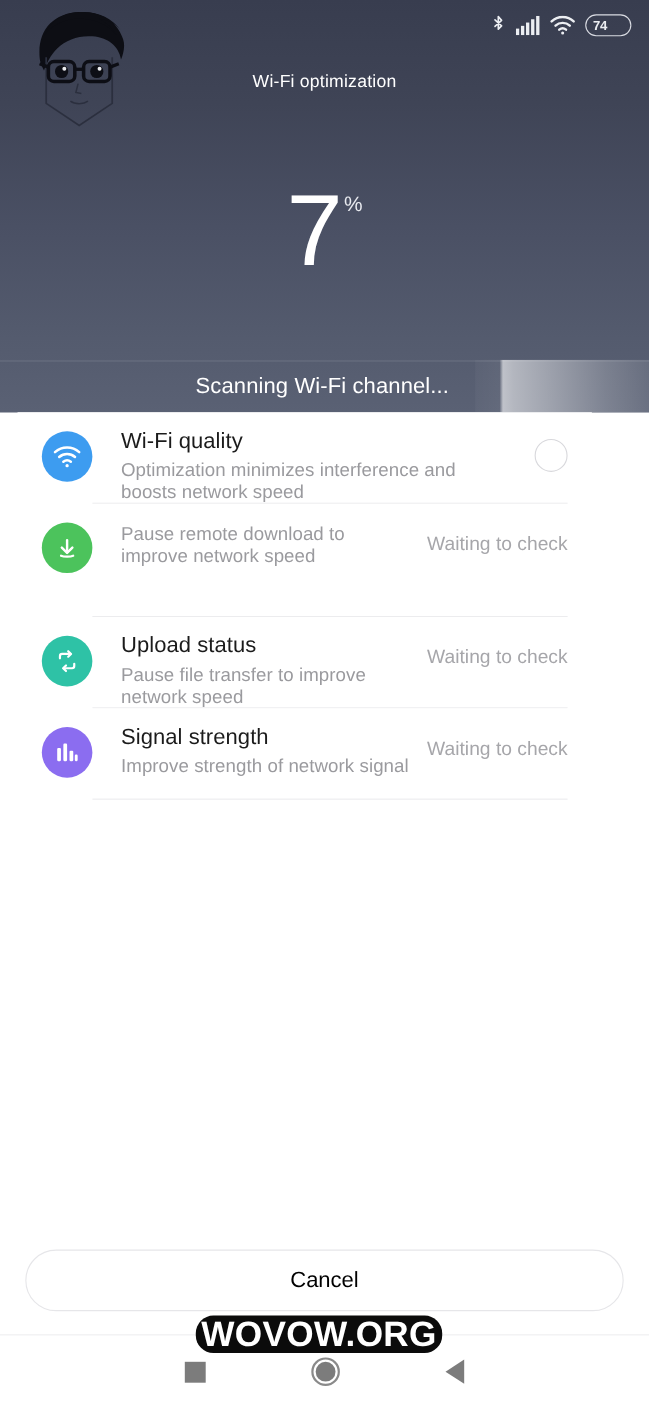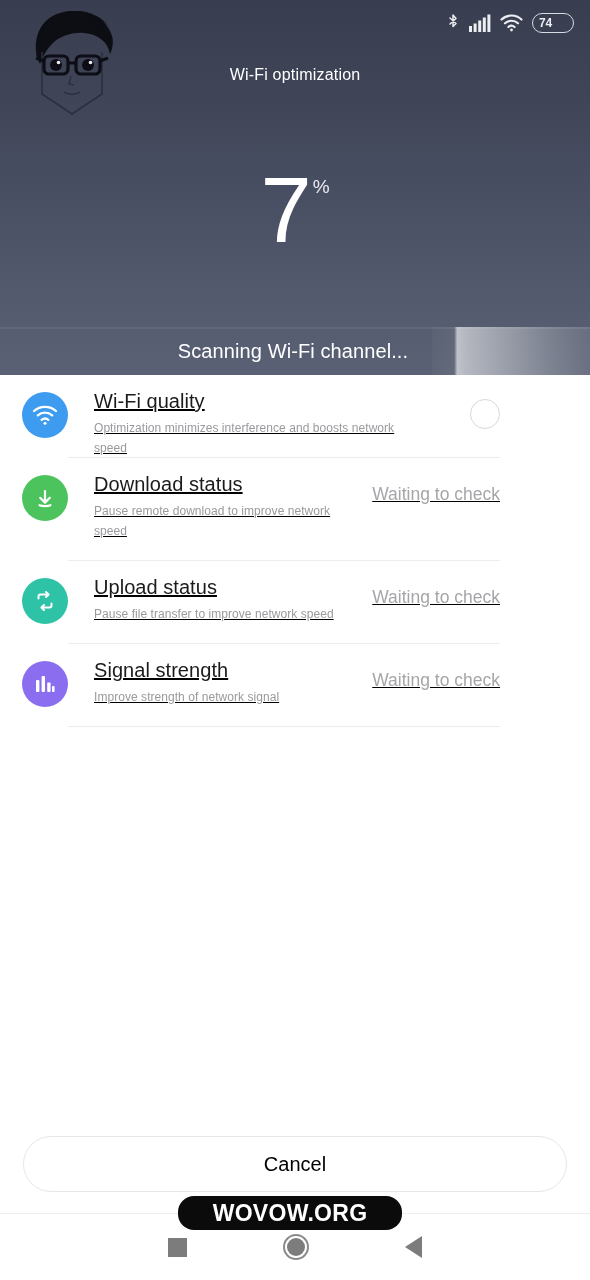--- a/index.html
+++ b/index.html
@@ -133,24 +133,23 @@
     justify-content: center;
     color: #ffffff;
     font-size: 20px;
     letter-spacing: 0.1px;
   }
 
   
   .list {
     position: absolute;
     top: 375px;
-    left: 0;
+    left: 16px;
     width: 522px;
     background: #ffffff;
-    text-decoration: underline;
   }
 
   .row {
     position: relative;
     display: flex;
     align-items: flex-start;
     padding: 0 22px 0 22px;
     background: #ffffff;
   }
 
@@ -183,21 +182,21 @@
   .row-texts { flex: 1 1 auto; padding-right: 10px; max-width: 340px; }
 
   .row-title {
     color: #1b1b1b;
     font-size: 20px;
     line-height: 25px;
     letter-spacing: 0.05px;
   }
   .row-sub {
     color: #9a9a9e;
-    font-size: 12px;
+    font-size: 17px;
     line-height: 20px;
     margin-top: 4px;
     letter-spacing: 0.05px;
   }
 
   .row-status {
     flex: 0 0 auto;
     color: #a6a6aa;
     font-size: 17.5px;
     padding-top: 12px;
@@ -246,21 +245,21 @@
     left: 178px;
     top: 1196px;
     width: 224px;
     height: 34px;
     background: #0b0b0b;
     border-radius: 16px;
     display: flex;
     align-items: center;
     justify-content: center;
     color: #ffffff;
-    font-size: 23px;
+    font-size: 32px;
     font-weight: bold;
     letter-spacing: 0.3px;
   }
 
   
   .navbar {
     position: absolute;
     left: 0;
     top: 1213px;
     width: 590px;
@@ -389,21 +388,20 @@
     <div class="row-icon" style="background:#4cc35c;">
       <svg width="24" height="24" viewBox="0 0 24 24">
         <line x1="12" y1="5" x2="12" y2="16" stroke="#ffffff" stroke-width="2.2" stroke-linecap="round"></line>
         <path d="M7.2 11.8 L12 16.6 L16.8 11.8" fill="none" stroke="#ffffff" stroke-width="2.2" stroke-linecap="round" stroke-linejoin="round"></path>
         <path d="M6.5 19.2 C9 20.4 15 20.4 17.5 19.2" fill="none" stroke="#ffffff" stroke-width="2.1" stroke-linecap="round"></path>
       </svg>
     </div>
     <div class="row-body tall">
       <div class="row-inner">
         <div class="row-texts">
-          <div class="row-title">Download status</div>
           <div class="row-sub">Pause remote download to improve network speed</div>
         </div>
         <div class="row-status">Waiting to check</div>
       </div>
       <div class="divider"></div>
     </div>
   </div>
 
   <div class="row">
     <div class="row-icon" style="background:#2ec2a6;">

